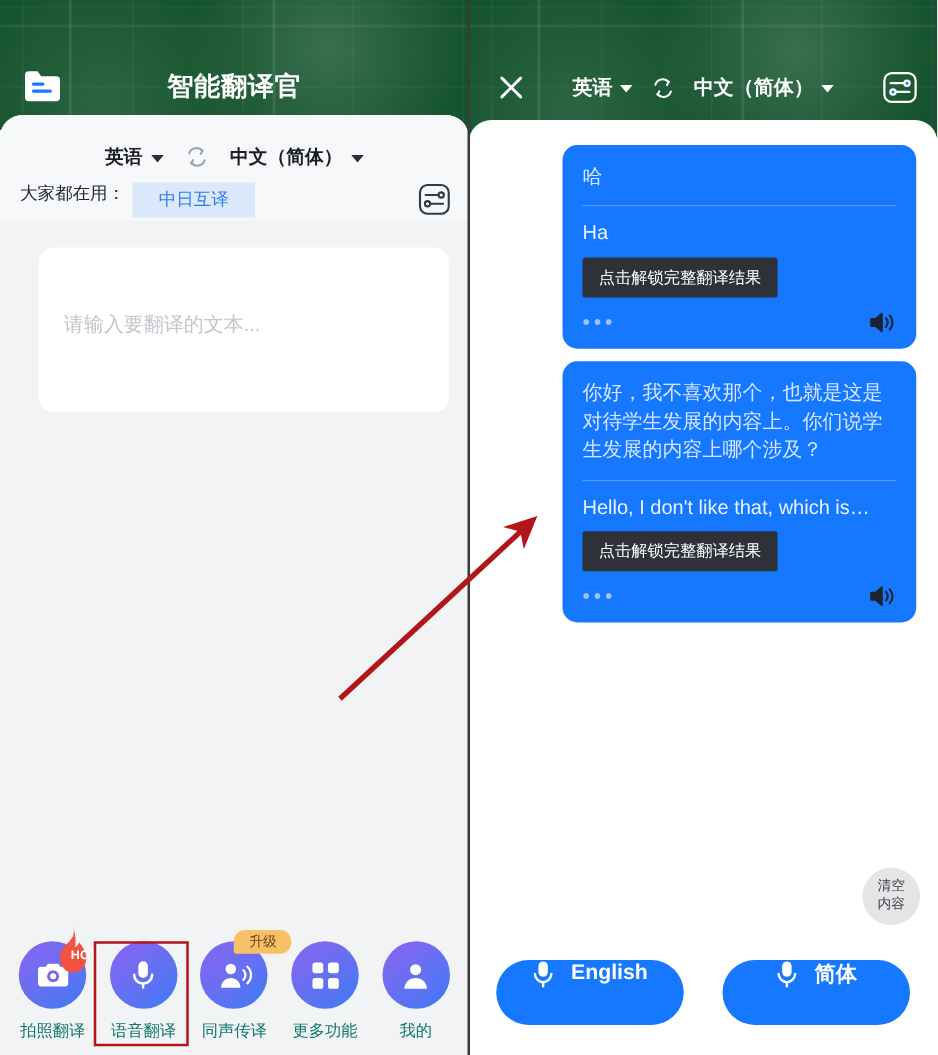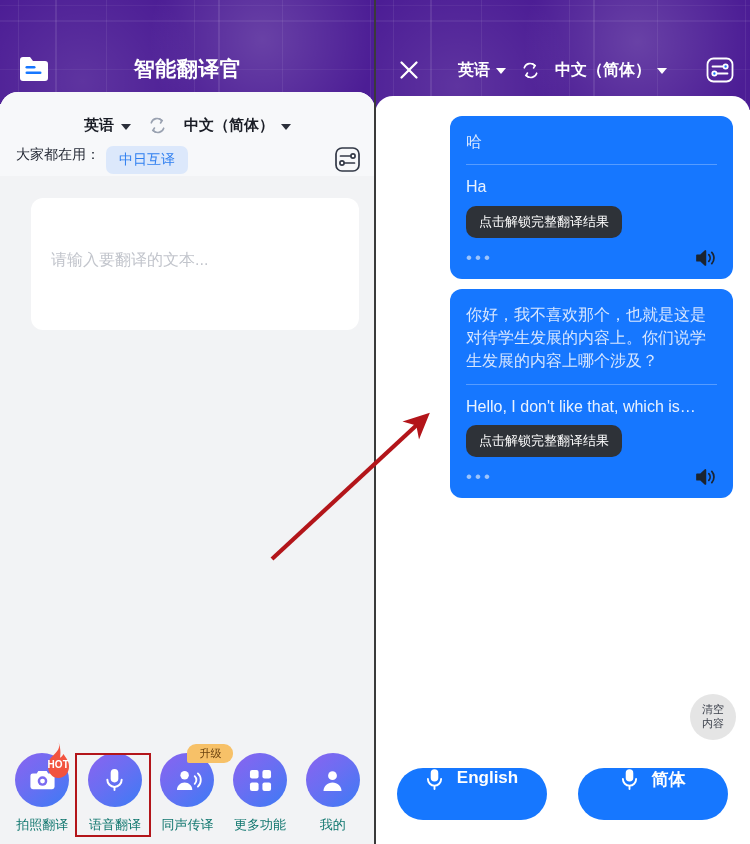--- a/index.html
+++ b/index.html
@@ -15,21 +15,21 @@
   .panel { position: relative; width: 375px; height: 844px; overflow: hidden; }
   .panel-left  { background: #f2f3f5; }
   .panel-right { background: #ffffff; }
   .panel-divider {
     position: absolute; left: 374px; top: 0; width: 2px; height: 844px;
     background: #3a3a3a; z-index: 60;
   }
 
   
   .hdr {
-    position: relative; width: 100%; background: #4c1d95;
+    position: relative; width: 100%; background: #14532d;
     overflow: hidden;
   }
   .hdr-l { height: 104px; }
   .hdr-r { height: 110px; }
   .hdr::before {
     
     content: ""; position: absolute; inset: 0;
     background-image:
       linear-gradient(90deg, rgba(255,255,255,.07) 1px, transparent 1px),
       linear-gradient(0deg,  rgba(255,255,255,.05) 1px, transparent 1px),
@@ -101,21 +101,21 @@
     width: 0; height: 0; border-left: 5px solid transparent;
     border-right: 5px solid transparent; border-top: 6px solid #2b2f3a;
     margin-top: 3px;
   }
   .rec-row {
     position: absolute; left: 16px; right: 14px; top: 54px; height: 30px;
     display: flex; align-items: flex-start;
   }
   .rec-label { font-size: 14px; color: #1f2430; }
   .chip {
-    margin-left: 6px; padding: 5px 13px; border-radius: 7px;
+    margin-left: 6px; padding: 5px 21px; border-radius: 1px;
     background: #dce8fb; color: #2f7ff0; font-size: 14px; cursor: pointer;
   }
   .rec-spacer { flex: 1; }
   .sliders-sq { width: 27px; height: 27px; cursor: pointer; }
 
   .input-box {
     position: absolute; left: 31px; right: 16px; top: 106px; height: 132px;
     background: #ffffff; border-radius: 12px;
   }
   .input-ph {
@@ -134,21 +134,21 @@
     align-items: center; cursor: pointer;
   }
   .nav-circle {
     width: 54px; height: 54px; border-radius: 50%;
     background: linear-gradient(140deg, #8a63f0 0%, #6b6ef2 45%, #3c7bf5 100%);
     display: flex; align-items: center; justify-content: center;
   }
   .nav-label { margin-top: 9px; font-size: 13px; color: #0f766e; }
   .badge-hot {
     position: absolute; right: -2px; top: -13px; width: 40px; height: 42px;
-    z-index: 3; display: flex; align-items: center; justify-content: center;
+    z-index: 3; display: flex; align-items: center; justify-content: flex-end;
   }
   .badge-hot span {
     position: relative; z-index: 2; color: #fff; font-size: 10px;
     font-weight: bold; margin-top: 6px; letter-spacing: .2px;
   }
   .badge-up {
     position: absolute; right: -12px; top: -9px; z-index: 3;
     background: #f7c168; color: #6b4310; font-size: 11px;
     padding: 2px 12px; border-radius: 9px 9px 9px 2px;
   }
@@ -164,21 +164,21 @@
   .bubble {
     position: absolute; right: 17px; width: 283px;
     background: #1677ff; border-radius: 12px; padding: 14px 16px 12px 16px;
   }
   .bubble-src { font-size: 16px; color: #d7e6ff; line-height: 1.45; }
   .bubble-rule { height: 1px; background: rgba(255,255,255,.28); margin: 11px 0 11px 0; }
   .bubble-tr { font-size: 16px; color: #e9f2ff; line-height: 1.4; }
   .unlock {
     display: inline-block; margin-top: 7px;
     background: #2e3238; color: #ffffff; font-size: 13px;
-    padding: 7px 13px; border-radius: 10px; cursor: pointer;
+    padding: 7px 13px; border-radius: 2px; cursor: pointer;
   }
   .bubble-foot {
     display: flex; align-items: center; justify-content: space-between;
     margin-top: 11px; height: 18px;
   }
   .dots { color: #9dc4fb; font-size: 17px; letter-spacing: 3px; line-height: 8px; }
   .spk { width: 22px; height: 20px; cursor: pointer; }
 
   .clear-btn {
     position: absolute; right: 14px; top: 598px;

